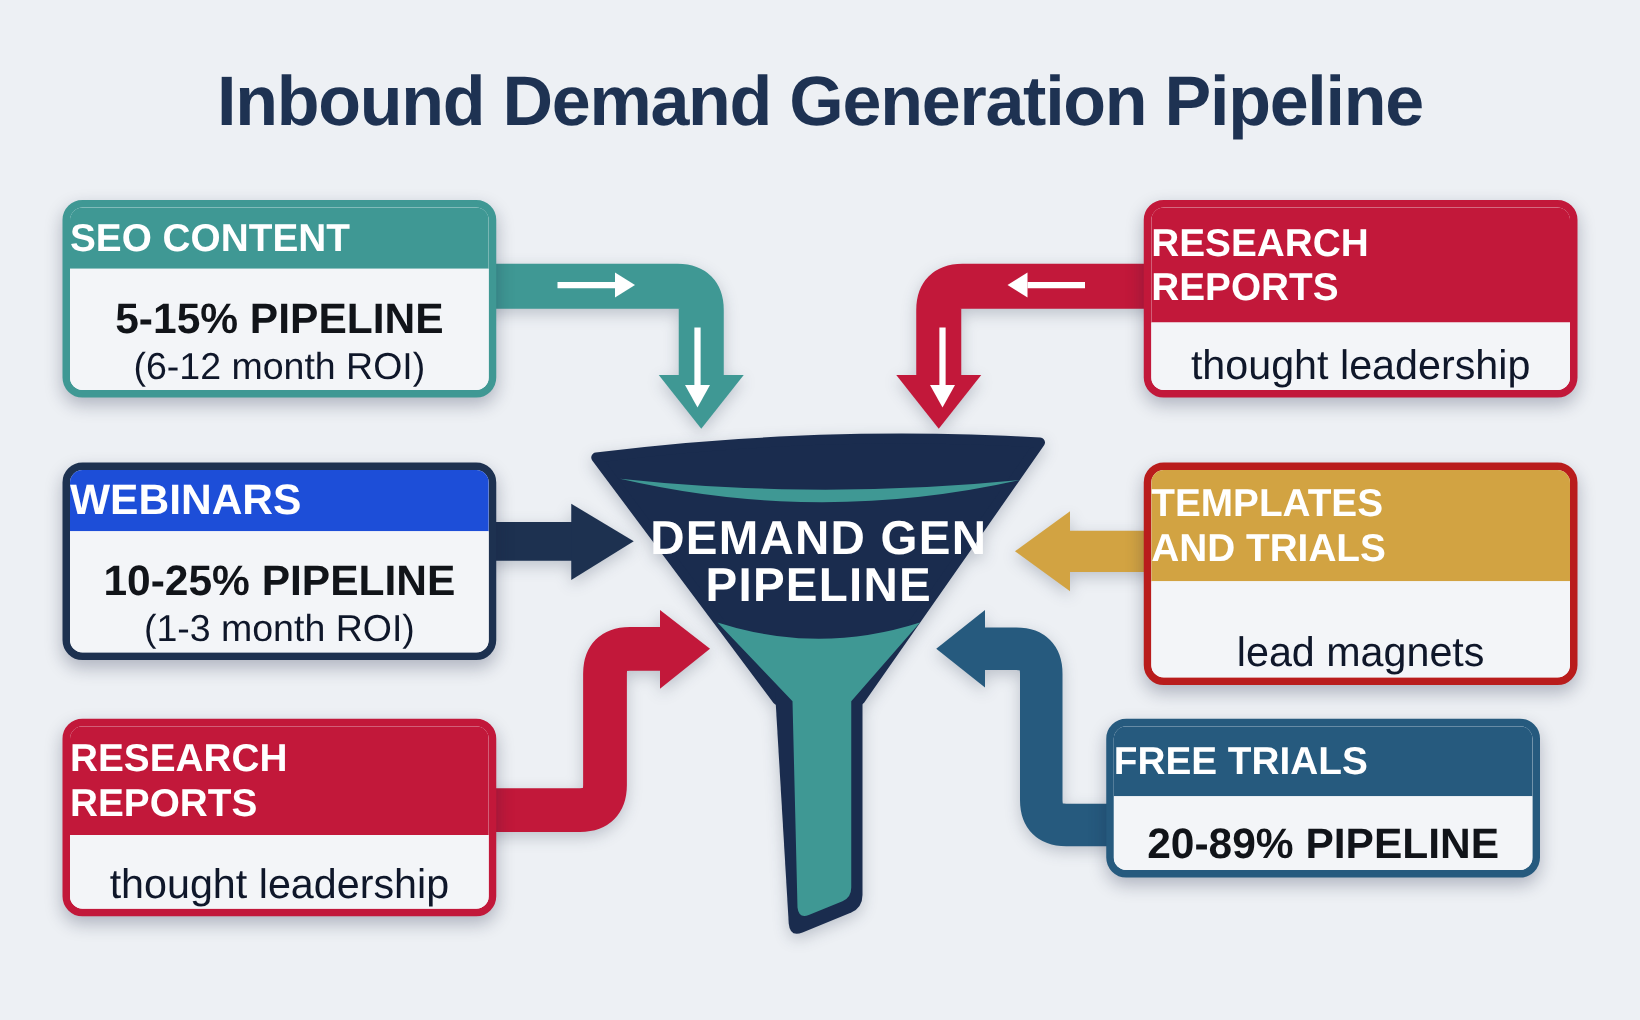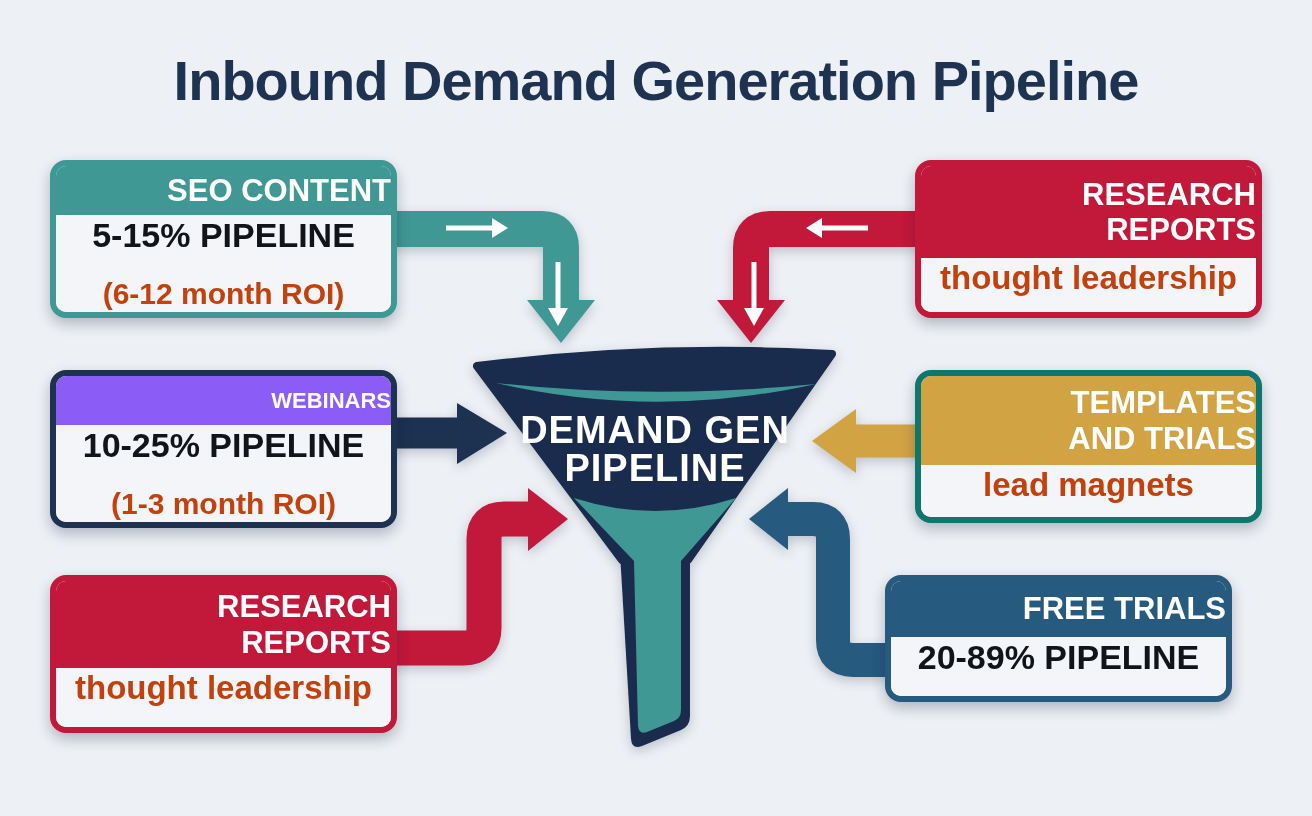--- a/index.html
+++ b/index.html
@@ -16,41 +16,41 @@
   svg.layer{position:absolute;left:0;top:0;}
   .shadow{filter:drop-shadow(0 4px 6px rgba(20,30,60,.22));}
 
   .box{
     position:absolute;width:347px;box-sizing:border-box;
     border-radius:16px;background:#f3f5f8;
     display:flex;flex-direction:column;overflow:hidden;
     box-shadow:0 6px 14px rgba(20,30,60,.28);
   }
   .box .hdr{
-    flex:none;display:flex;flex-direction:column;align-items:flex-end;justify-content:center;
+    flex:none;display:flex;flex-direction:column;align-items:flex-start;justify-content:center;
     color:#ffffff;font-weight:800;text-align:center;line-height:1.14;
   }
   .box .bdy{
-    flex:1;display:flex;flex-direction:column;align-items:center;justify-content:space-between;
+    flex:1;display:flex;flex-direction:column;align-items:center;justify-content:flex-end;
     text-align:center;background:#f3f5f8;
   }
   .metric{font-size:34px;font-weight:800;color:#111419;line-height:1.2;}
-  .note{font-size:30px;font-weight:700;color:#c2410c;line-height:1.2;}
+  .note{font-size:30px;font-weight:400;color:#0f172a;line-height:1.2;}
 
   .b-seo{left:50px;top:160px;height:158px;border:6px solid #3f9894;}
   .b-seo .hdr{height:49px;background:#3f9894;font-size:31px;}
   .b-web{left:50px;top:370px;height:158px;border:6px solid #1d3150;}
-  .b-web .hdr{height:49px;background:#8b5cf6;font-size:22px;}
+  .b-web .hdr{height:49px;background:#1d4ed8;font-size:34px;}
   .b-resl{left:50px;top:575px;height:158px;border:6px solid #c2183a;}
   .b-resl .hdr{height:87px;background:#c2183a;font-size:31px;}
   .b-resl .note{font-size:33px;}
   .b-resr{left:915px;top:160px;height:158px;border:6px solid #c2183a;}
   .b-resr .hdr{height:92px;background:#c2183a;font-size:31px;}
   .b-resr .note{font-size:33px;}
-  .b-tpl{left:915px;top:370px;height:153px;border:6px solid #0f766e;}
+  .b-tpl{left:915px;top:370px;height:178px;border:6px solid #b91c1c;}
   .b-tpl .hdr{height:89px;background:#d2a342;font-size:31px;}
   .b-tpl .note{font-size:33px;}
   .b-ft{left:885px;top:575px;height:127px;border:6px solid #265a7e;}
   .b-ft .hdr{height:56px;background:#265a7e;font-size:31px;}
 
   .funnel-label{font-weight:800;font-size:38px;letter-spacing:1px;fill:#ffffff;
     font-family:"Liberation Sans", sans-serif;}
 </style>
 </head>
 <body>

